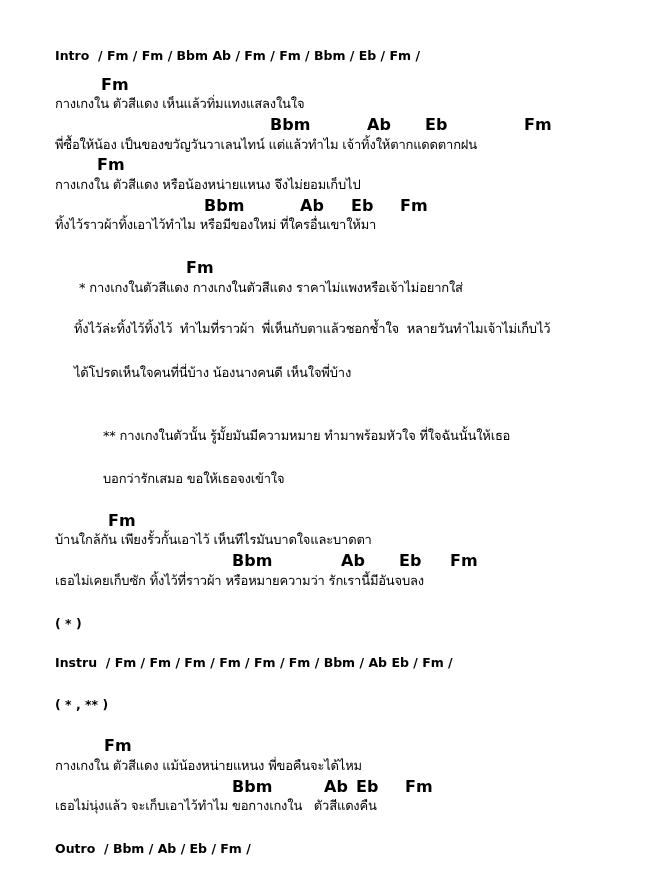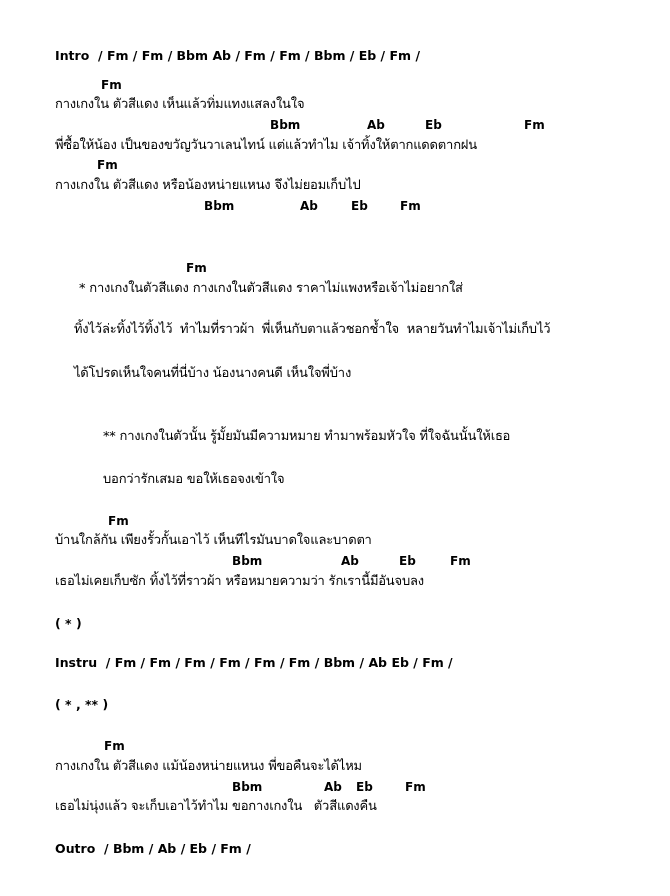--- a/index.html
+++ b/index.html
@@ -1,19 +1,19 @@
 <!DOCTYPE html>
 <html><head>
 <meta charset="utf-8">
 <style>
   html, body { margin: 0; padding: 0; background: #ffffff; }
   body { width: 670px; height: 896px; position: relative; overflow: hidden; color: #000; }
   .doc { position: absolute; left: 0; top: 0; width: 670px; height: 896px; }
   .ln { position: absolute; white-space: pre; line-height: 16px; }
-  .chord { font-family: "DejaVu Sans", sans-serif; font-weight: bold; font-size: 12px; }
+  .chord { font-family: "DejaVu Sans", sans-serif; font-weight: bold; font-size: 16px; }
   .lyric { font-family: "DejaVu Sans", sans-serif; font-size: 13px; letter-spacing: -0.2px; }
   .label { font-family: "DejaVu Sans", sans-serif; font-weight: bold; font-size: 12.5px; }
 </style>
 </head>
 <body>
 
 <div class="doc">
 
   <div class="ln label" style="left:55px;top:36px;margin-top:12px;"><span>Intro</span><span>  / Fm / Fm / Bbm Ab / Fm / Fm / Bbm / Eb / Fm /</span></div>
 
@@ -26,20 +26,21 @@
   <div class="ln chord" style="left:524px;top:117px;">Fm</div>
   <div class="ln lyric" style="left:55px;top:137px;">พี่ซื้อให้น้อง เป็นของขวัญวันวาเลนไทน์ แต่แล้วทำไม เจ้าทิ้งให้ตากแดดตากฝน</div>
 
   <div class="ln chord" style="left:97px;top:157px;">Fm</div>
   <div class="ln lyric" style="left:55px;top:177px;">กางเกงใน ตัวสีแดง หรือน้องหน่ายแหนง จึงไม่ยอมเก็บไป</div>
 
   <div class="ln chord" style="left:204px;top:198px;">Bbm</div>
   <div class="ln chord" style="left:300px;top:198px;">Ab</div>
   <div class="ln chord" style="left:351px;top:198px;">Eb</div>
   <div class="ln chord" style="left:400px;top:198px;">Fm</div>
+  <div class="ln lyric" style="left:55px;top:217px;">ทิ้งไว้ราวผ้าทิ้งเอาไว้ทำไม หรือมีของใหม่ ที่ใครอื่นเขาให้มา</div>
 
   <div class="ln chord" style="left:186px;top:260px;">Fm</div>
   <div class="ln lyric" style="left:79px;top:280px;">* กางเกงในตัวสีแดง กางเกงในตัวสีแดง ราคาไม่แพงหรือเจ้าไม่อยากใส่</div>
   <div class="ln lyric" style="left:74px;top:322px;font-family:Liberation Mono, monospace;">ทิ้งไว้ล่ะทิ้งไว้ทิ้งไว้ ทำไมที่ราวผ้า พี่เห็นกับตาแล้วชอกช้ำใจ หลายวันทำไมเจ้าไม่เก็บไว้</div>
   <div class="ln lyric" style="left:74px;top:365px;">ได้โปรดเห็นใจคนที่นี่บ้าง น้องนางคนดี เห็นใจพี่บ้าง</div>
 
   <div class="ln lyric" style="left:103px;top:428px;">** กางเกงในตัวนั้น รู้มั้ยมันมีความหมาย ทำมาพร้อมหัวใจ ที่ใจฉันนั้นให้เธอ</div>
   <div class="ln lyric" style="left:103px;top:471px;">บอกว่ารักเสมอ ขอให้เธอจงเข้าใจ</div>
 
   <div class="ln chord" style="left:108px;top:513px;">Fm</div>

